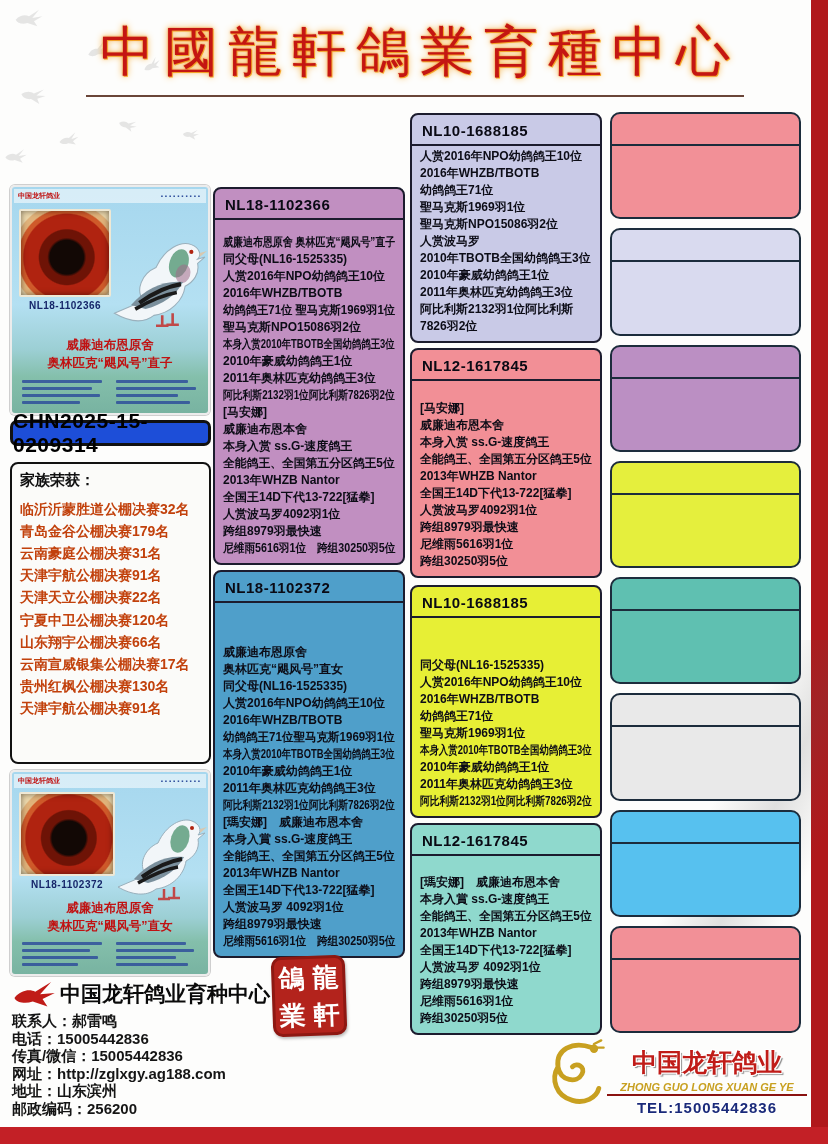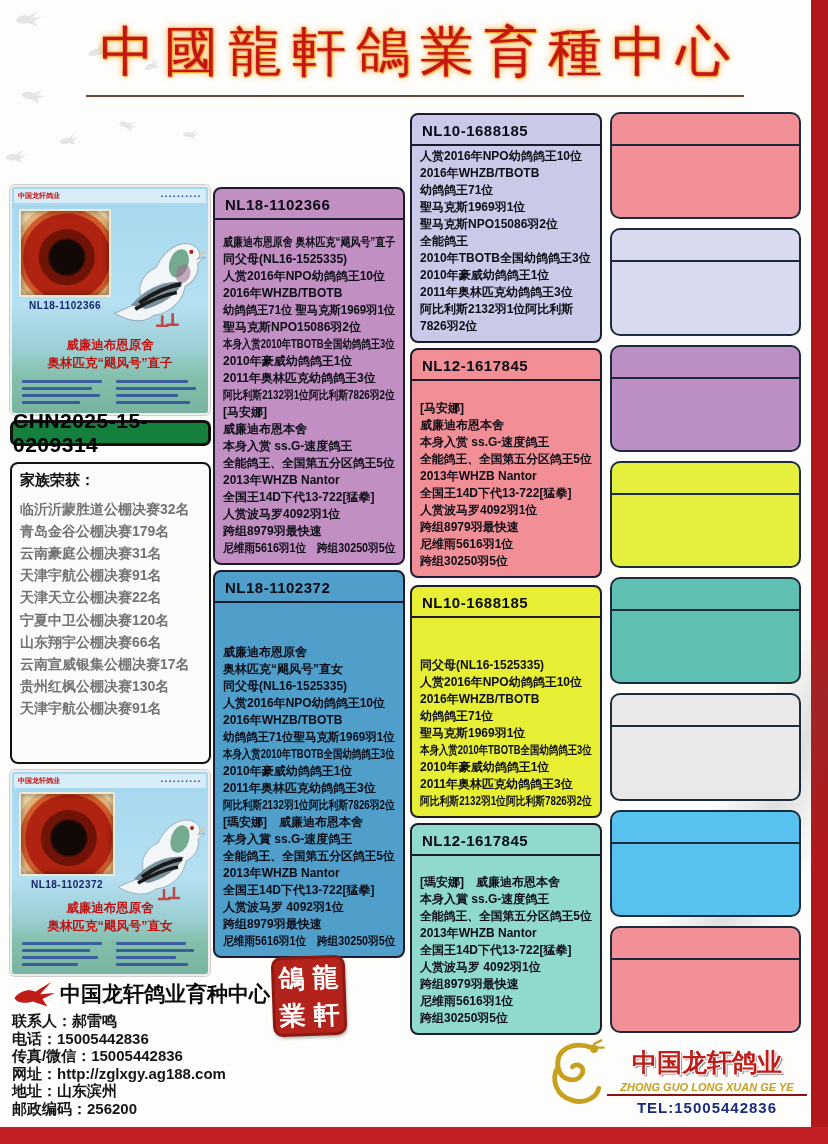--- a/index.html
+++ b/index.html
@@ -33,27 +33,27 @@
   .card-head .mini-dots { font-size:6px; color:#2a4a9a; letter-spacing:2px; white-space:nowrap; }
   .eye-box { position:absolute; border:2px solid #efe8d4; border-radius:2px;
     background:radial-gradient(circle at 52% 55%, #120805 0 26%, #6e1306 30% 42%, #b02310 44% 66%, #cf5a2a 68% 74%, #e0b27a 76% 83%, #ecd8ac 85% 100%);
     box-shadow:inset 0 0 6px rgba(0,0,0,.5); }
   .ring-label { position:absolute; text-align:center; font-size:10px; font-weight:bold; color:#16266a; letter-spacing:.5px; }
   .caption { position:absolute; left:4px; right:4px; text-align:center; font-weight:bold; font-size:12.5px; color:#c01212; white-space:nowrap; }
   .tiny-col { position:absolute; width:86px; }
   .tiny-col .bar { height:3px; margin-bottom:4px; background:#24409a; opacity:.75; border-radius:1px; }
 
   
-  .chn-box { position:absolute; left:10px; top:420px; width:201px; height:26px; background:#15803d;
+  .chn-box { position:absolute; left:10px; top:420px; width:201px; height:26px; background:#1d4ed8;
     border:3px solid #111; border-radius:7px; display:flex; align-items:center; justify-content:center;
     font-size:21px; font-weight:bold; color:#000; letter-spacing:.5px; }
   .ach-box { position:absolute; left:10px; top:462px; width:201px; height:302px; background:#fbfbf9;
     border:2px solid #111; border-radius:8px; padding:7px 8px; overflow:hidden; }
   .ach-title { font-size:15px; font-weight:bold; color:#111; margin-bottom:8px; }
-  .ach-line { font-size:14px; font-weight:bold; color:#737373; line-height:1.58; }
+  .ach-line { font-size:14px; font-weight:bold; color:#c2410c; line-height:1.58; }
 
   
   .pbox { position:absolute; border:2px solid #1c1c2e; border-radius:8px; overflow:hidden; }
   .pbox .head { padding:7px 26px 5px 10px; font-size:15px; font-weight:bold; color:#0a0a14;
     border-bottom:2px solid #1c1c2e; letter-spacing:.5px; }
   .pbox .body { display:flex; flex-direction:column; justify-content:flex-end;
     padding:4px 8px; height:calc(100% - 33px); overflow:hidden; }
   .line { font-size:12px; font-weight:bold; color:#0c0c16; white-space:nowrap; }
 
   
@@ -259,21 +259,21 @@
 
   <div class="pbox" style="left: 410px; top: 113px; width: 192px; height: 230px; background: rgb(201, 202, 231);">
     <div class="head">NL10-1688185</div>
     <div class="body">
         <div class="line fit">同父母(NL16-1525335)</div>
         <div class="line fit">人赏2016年NPO幼鸽鸽王10位</div>
         <div class="line fit">2016年WHZB/TBOTB</div>
         <div class="line fit">幼鸽鸽王71位</div>
         <div class="line fit">聖马克斯1969羽1位</div>
         <div class="line fit">聖马克斯NPO15086羽2位</div>
-        <div class="line fit">全能鸽王</div>
+        <div class="line fit">人赏波马罗</div>
         <div class="line fit">2010年TBOTB全国幼鸽鸽王3位</div>
         <div class="line fit">2010年豪威幼鸽鸽王1位</div>
         <div class="line fit">2011年奥林匹克幼鸽鸽王3位</div>
         <div class="line fit">阿比利斯2132羽1位阿比利斯</div>
         <div class="line fit">7826羽2位</div>
       </div>
   </div>
   <div class="pbox" style="left: 410px; top: 348px; width: 192px; height: 230px; background: rgb(242, 143, 150);">
     <div class="head">NL12-1617845</div>
     <div class="body">

